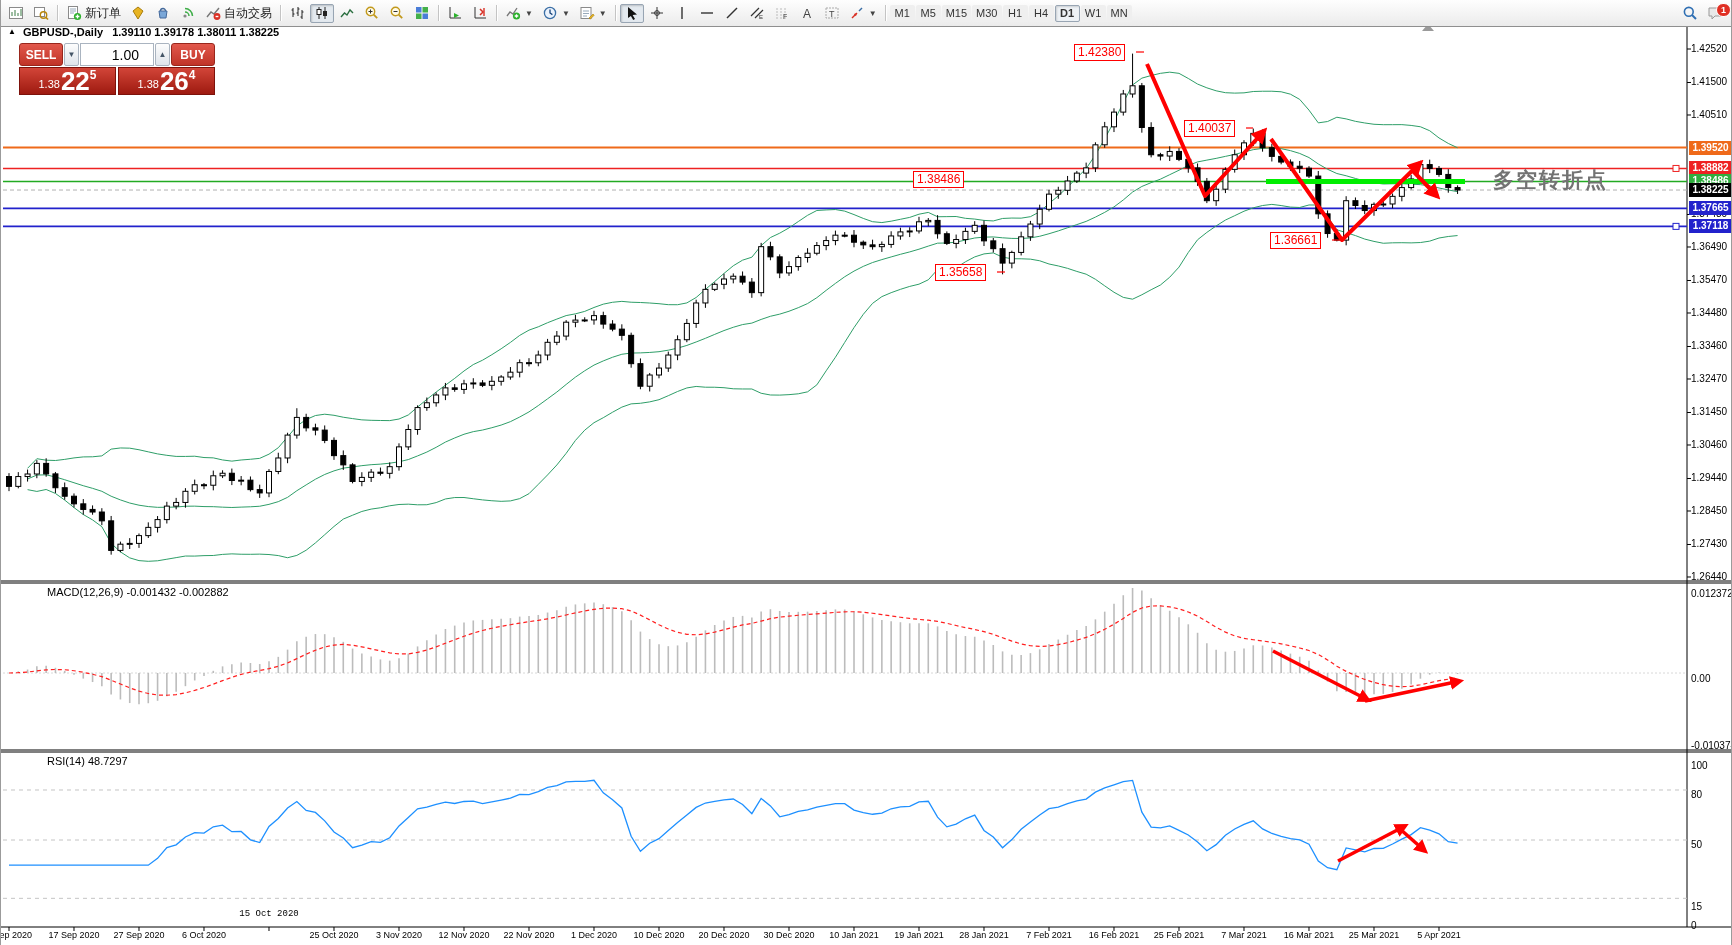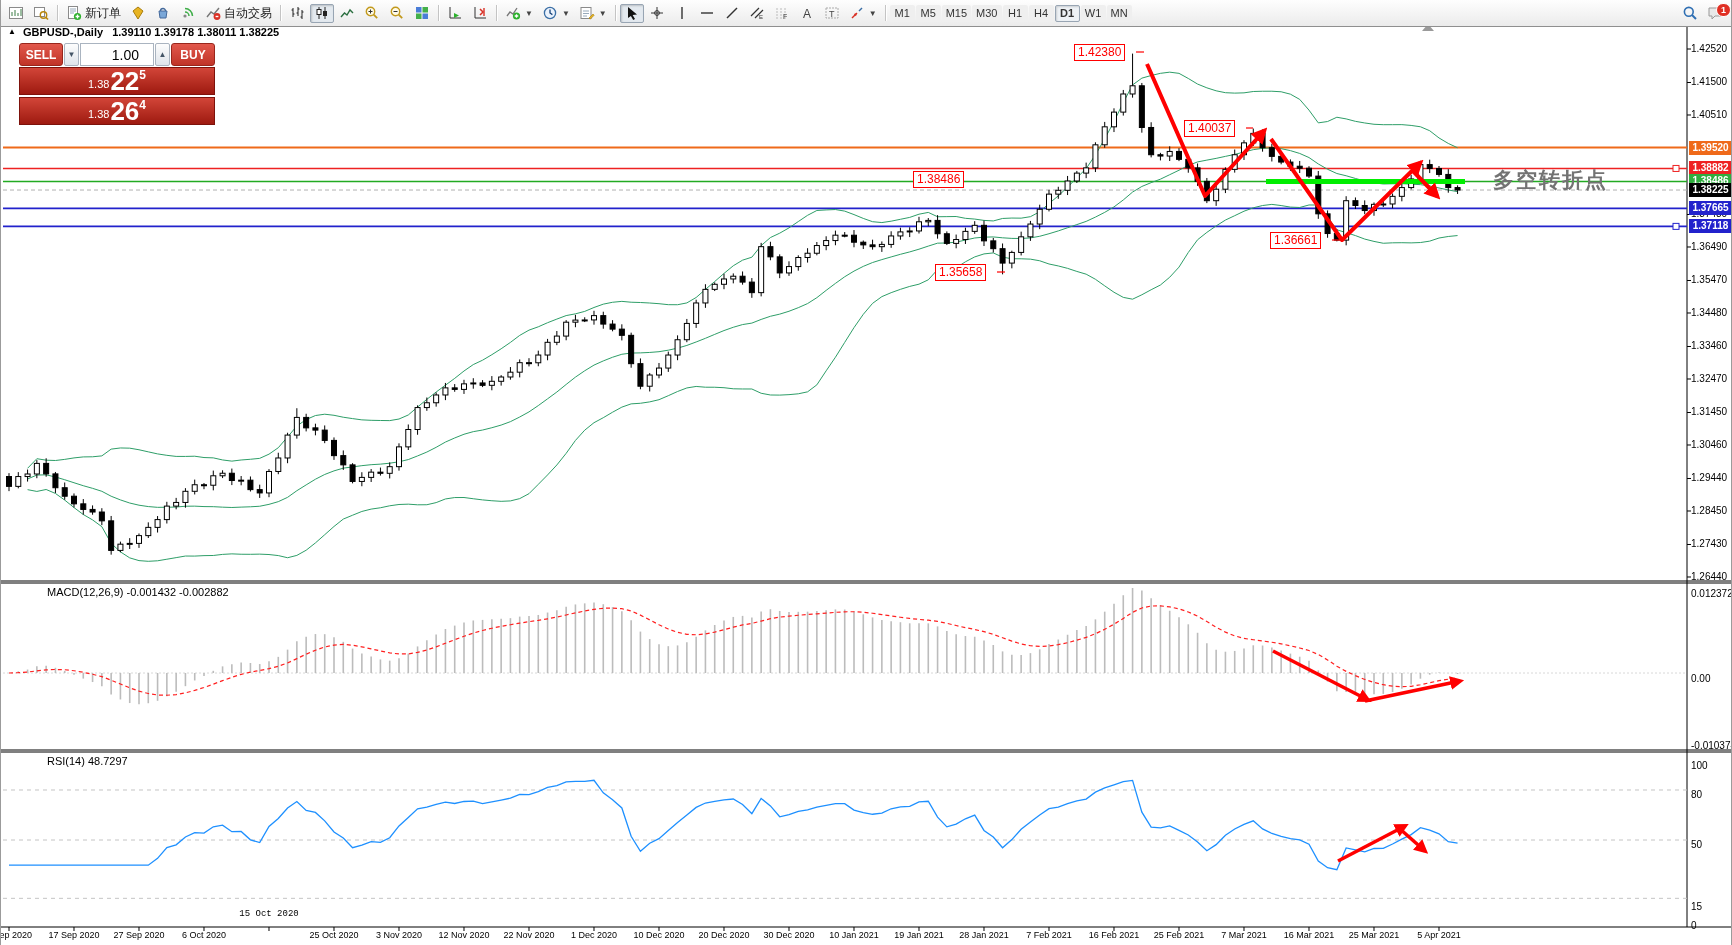--- a/index.html
+++ b/index.html
@@ -38,21 +38,21 @@
   .cn-note{position:absolute;font:bold 21px "Liberation Sans",sans-serif;letter-spacing:2px;}
   
   .quote{position:absolute;left:18px;top:22px;width:196px;z-index:40;}
   .q-row1{display:flex;gap:1px;height:23px;}
   .q-btn{flex:0 0 44px;background:linear-gradient(#e2584c,#c03428);border:1px solid #99261c;border-radius:3px;
          color:#fff;font:bold 12px "Liberation Sans",sans-serif;display:flex;align-items:center;justify-content:center;}
   .q-spin{flex:0 0 15px;background:linear-gradient(#fdfdfd,#dfe4ea);border:1px solid #aab4c0;border-radius:2px;
           font-size:8px;color:#456;display:flex;align-items:center;justify-content:center;}
   .q-vol{flex:1;background:#fff;border:1px solid #aab4c0;font:14px "Liberation Sans",sans-serif;
          display:flex;align-items:center;justify-content:flex-end;padding:0 14px 0 0;}
-  .q-row2{display:flex;gap:2px;height:28px;margin-top:1px;flex-direction:column;}
+  .q-row2{display:flex;gap:2px;height:28px;margin-top:1px;}
   .q-cell{flex:1;background:linear-gradient(#d24538,#9e1a10);border:1px solid #7d120b;color:#fff;
           display:flex;align-items:flex-end;justify-content:center;padding-bottom:1px;}
   .q-small{font-size:11px;margin:0 1px 3px 0;}
   .q-big{font-size:26px;font-weight:700;line-height:23px;}
   .q-sup{font-size:12px;font-weight:700;margin-bottom:11px;}
 </style>
 </head>
 <body>
 
 <div id="app">

